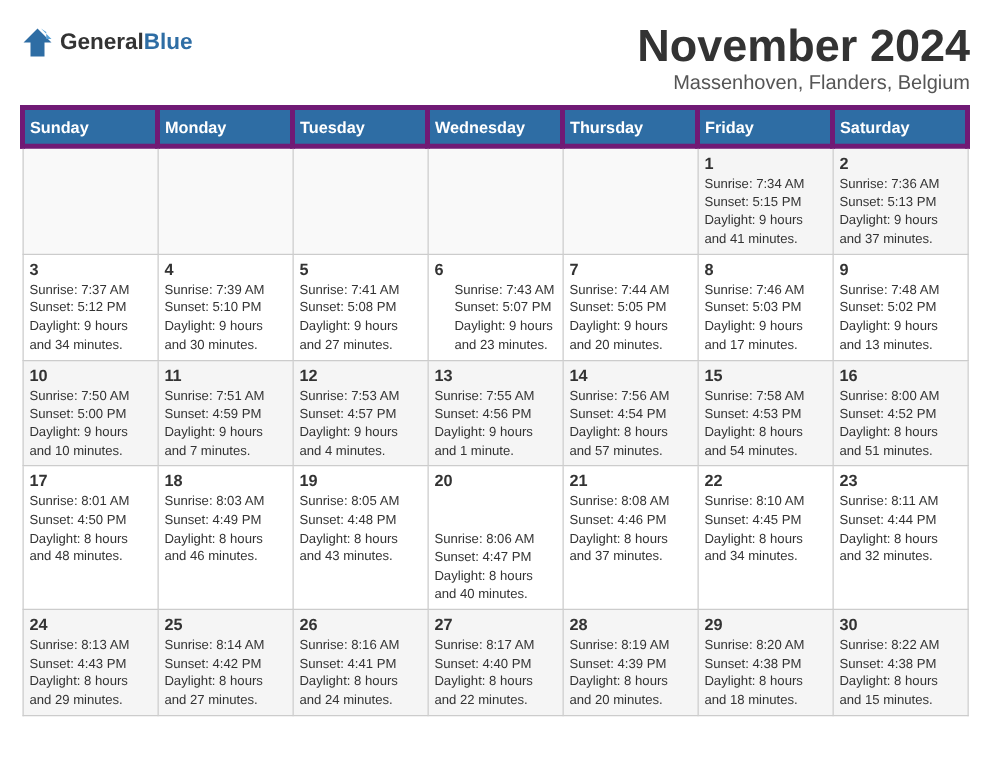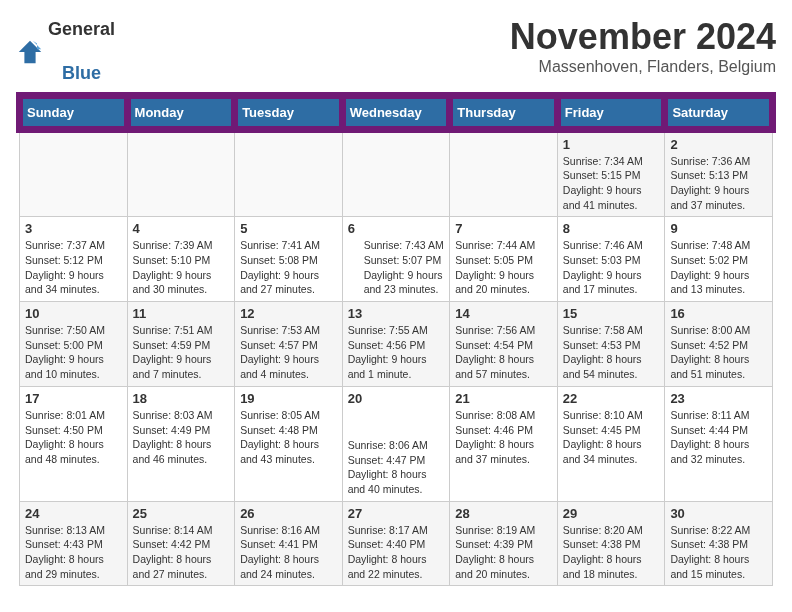--- a/index.html
+++ b/index.html
@@ -16,23 +16,21 @@
       align-items: flex-start;
       margin-bottom: 8px;
     }
     .logo {
       display: flex;
       align-items: center;
       margin-top: 4px;
     }
     .logo-text {
       display: flex;
-      flex-direction: column;
       line-height: 1.1;
-      gap: 24px;
     }
     .logo-general {
       font-size: 18px;
       font-weight: bold;
       color: #333;
     }
     .logo-blue {
       font-size: 18px;
       font-weight: bold;
       color: #2e6da4;
@@ -60,21 +58,21 @@
       border-collapse: collapse;
       table-layout: fixed;
     }
     thead tr th {
       background-color: #2e6da4;
       color: #fff;
       font-size: 13px;
       font-weight: bold;
       padding: 6px 4px;
       text-align: left;
-      border: 7px solid #701a75;
+      border: 4px solid #701a75;
       margin-top: 23px;
     }
     tbody tr td {
       vertical-align: top;
       padding: 4px 5px;
       font-size: 11px;
       color: #333;
       border: 1px solid #ccc;
       height: 80px;
       background: #fff;

